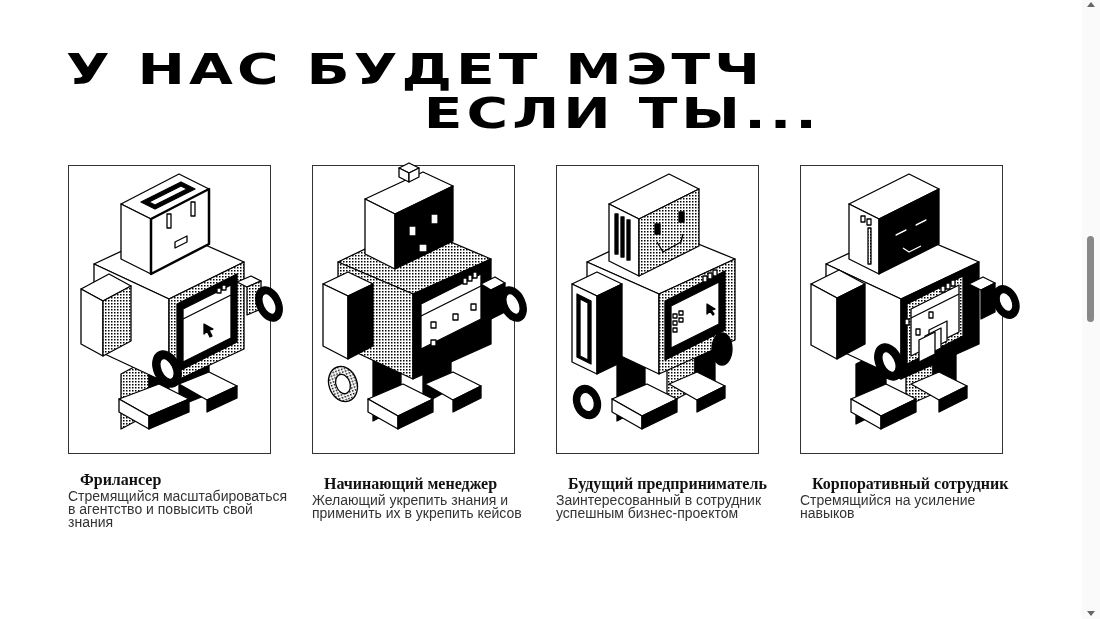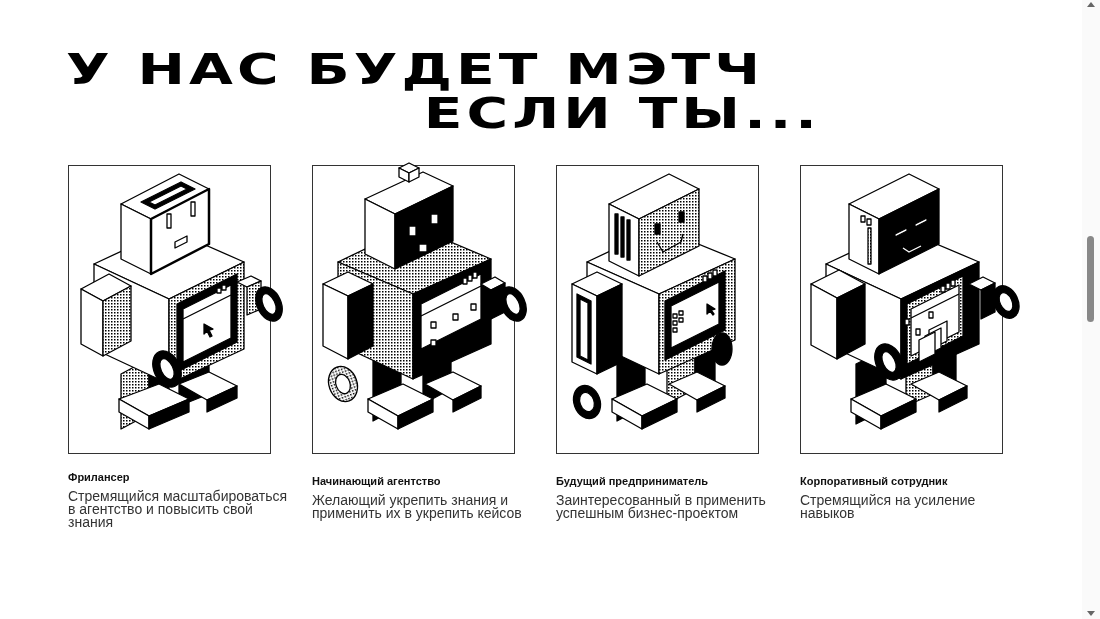--- a/index.html
+++ b/index.html
@@ -3,21 +3,21 @@
 <meta charset="utf-8">
 <style>
   html,body{margin:0;padding:0;background:#fff;}
   body{width:1100px;height:619px;position:relative;overflow:hidden;font-family:"Liberation Sans",sans-serif;color:#111;}
   .headline{position:absolute;left:66px;top:48px;margin:0;font-family:"DejaVu Sans",sans-serif;font-weight:900;font-size:42px;line-height:44px;letter-spacing:3px;transform:scaleX(1.35);transform-origin:left top;color:#000;}
   .headline .l1{display:block;}
   .headline .l2{display:block;padding-left:265px;margin-top:0;}
   .card{position:absolute;top:165px;width:203px;}
   .frame{width:201px;height:287px;border:1px solid #333;background:#fff;position:relative;overflow:visible;}
   .frame svg{position:absolute;left:0;top:-22px;overflow:visible;}
-  .title{position:absolute;left:0;font-size:11px;font-weight:bold;color:#111;white-space:nowrap;}
+  .title{position:absolute;left:12px;font-size:16px;font-weight:bold;color:#111;white-space:nowrap;font-family:Liberation Serif, serif;}
   .desc{position:absolute;left:0;font-size:14px;line-height:13px;color:#333;width:230px;}
   .scrollbar{position:absolute;right:0;top:0;width:18px;height:619px;background:#fafafa;}
   .scroll-up{position:absolute;left:5px;top:2px;width:0;height:0;border-left:4px solid transparent;border-right:4px solid transparent;border-bottom:5px solid #666;}
   .scroll-down{position:absolute;left:5px;bottom:3px;width:0;height:0;border-left:4px solid transparent;border-right:4px solid transparent;border-top:5px solid #666;}
   .scroll-thumb{position:absolute;left:5px;top:236px;width:7px;height:86px;border-radius:4px;background:#888;}
 </style>
 </head>
 <body>
 
 <h1 class="headline">
@@ -120,21 +120,21 @@
       <polygon points="52,55 82,70 82,125 52,110" fill="#fff"></polygon>
       <polygon points="82,70 140,42 140,97 82,125" fill="#000"></polygon>
       <rect x="96" y="82" width="7" height="10" fill="#fff"></rect>
         <rect x="118" y="70" width="7" height="10" fill="#fff"></rect>
         <rect x="106" y="100" width="8" height="8" fill="#fff"></rect>
       <polygon points="86,24 96,19 106,24 96,29" fill="#fff"></polygon>
       <polygon points="86,24 96,29 96,38 86,33" fill="#fff"></polygon>
       <polygon points="96,29 106,24 106,33 96,38" fill="#fff"></polygon>
     </svg>
   </div>
-  <div class="title" style="top:310px;">Начинающий агентство</div>
+  <div class="title" style="top:310px;">Начинающий менеджер</div>
   <div class="desc" style="top:329px;">
     <div>Желающий укрепить знания и</div>
     <div>применить их в укрепить кейсов</div>
   </div>
 </div>
 
 <div class="card" style="left:556px;border-radius:31px;">
   <div class="frame">
     <svg width="210" height="300" viewBox="0 0 210 300" stroke="#000" stroke-width="1.3" stroke-linejoin="round">
       <polygon points="60,215 88,200 88,262 60,277" fill="#000"></polygon>
@@ -173,21 +173,21 @@
       <rect x="58" y="70" width="3" height="40" fill="#000"></rect>
         <rect x="64" y="73" width="3" height="40" fill="#000"></rect>
         <rect x="70" y="76" width="3" height="40" fill="#000"></rect>
       <rect x="98" y="80" width="5" height="10" fill="#000"></rect>
         <rect x="122" y="68" width="5" height="10" fill="#000"></rect>
       <polyline points="100,98 106,108 124,98 126,90" fill="none"></polyline>
     </svg>
   </div>
   <div class="title" style="top:310px;">Будущий предприниматель</div>
   <div class="desc" style="top:329px;">
-    <div>Заинтересованный в применить</div>
+    <div>Заинтересованный в сотрудник</div>
     <div>успешным бизнес-проектом</div>
   </div>
 </div>
 
 <div class="card" style="left:800px;">
   <div class="frame">
     <svg width="220" height="300" viewBox="0 0 220 300" stroke="#000" stroke-width="1.3" stroke-linejoin="round">
       <polygon points="55,220 85,205 85,265 55,280" fill="#000"></polygon>
       <polygon points="105,210 132,196 132,250 105,262" fill="url(#dots)"></polygon>
       <polygon points="132,196 155,206 155,255 132,250" fill="#000"></polygon>

